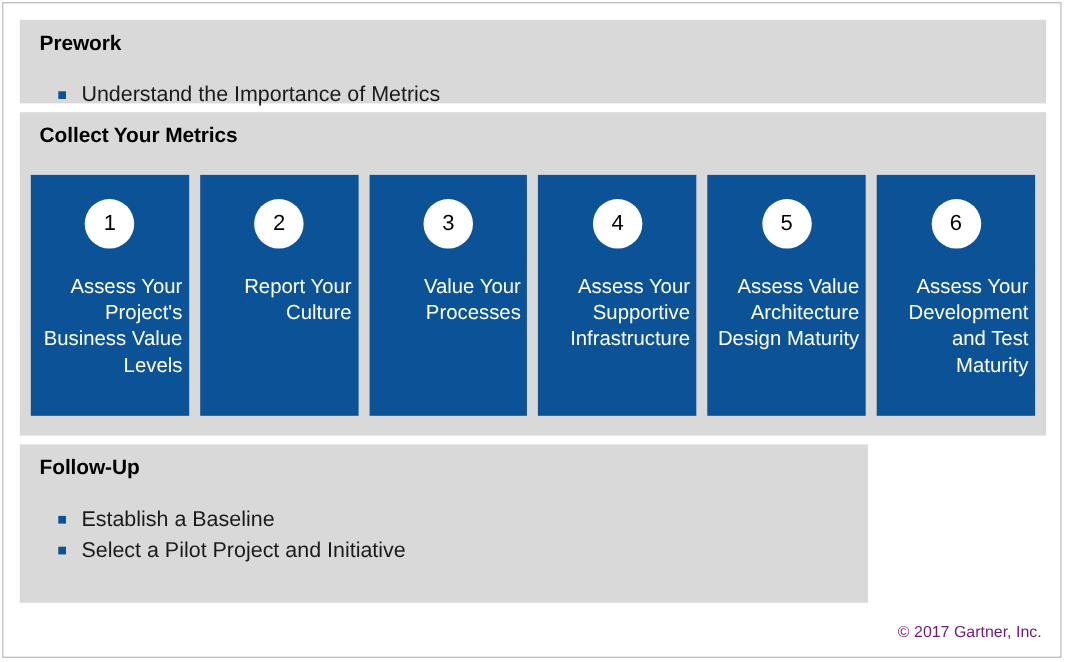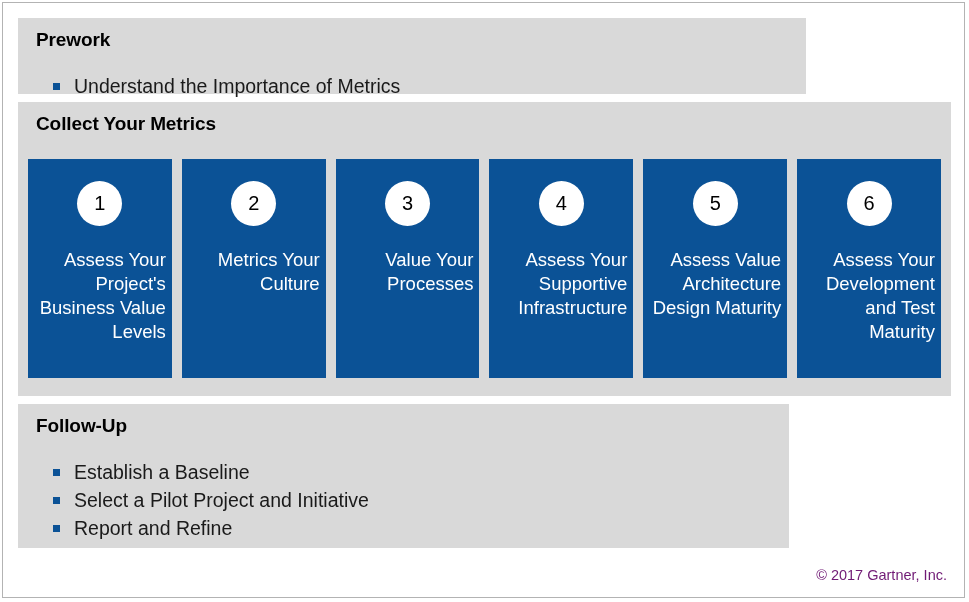--- a/index.html
+++ b/index.html
@@ -30,21 +30,21 @@
   
   .panel {
     position: absolute;
     background: #d9d9d9;
   }
 
   
   #prework-panel {
     left: 15px;
     top: 15px;
-    width: 788px;
+    width: 933px;
     height: 76px;
   }
 
   
   #collect-panel {
     left: 15px;
     top: 99px;
     width: 933px;
     height: 294px;
   }
@@ -170,21 +170,21 @@
 
     <div id="cards-row">
 
       <div class="metric-card">
         <div class="card-badge">1</div>
         <div class="card-label">Assess Your Project's Business Value Levels</div>
       </div>
 
       <div class="metric-card">
         <div class="card-badge">2</div>
-        <div class="card-label">Metrics Your Culture</div>
+        <div class="card-label">Report Your Culture</div>
       </div>
 
       <div class="metric-card">
         <div class="card-badge">3</div>
         <div class="card-label">Value Your Processes</div>
       </div>
 
       <div class="metric-card">
         <div class="card-badge">4</div>
         <div class="card-label">Assess Your Supportive Infrastructure</div>
@@ -207,22 +207,18 @@
     <div class="panel-title">Follow-Up</div>
     <ul class="bullet-list">
       <li class="bullet-item">
         <span class="bullet-marker"></span>
         <span>Establish a Baseline</span>
       </li>
       <li class="bullet-item">
         <span class="bullet-marker"></span>
         <span>Select a Pilot Project and Initiative</span>
       </li>
-      <li class="bullet-item">
-        <span class="bullet-marker"></span>
-        <span>Report and Refine</span>
-      </li>
     </ul>
   </section>
 
   <div id="copyright">© 2017 Gartner, Inc.</div>
 
 </div>
 
 </body></html>

